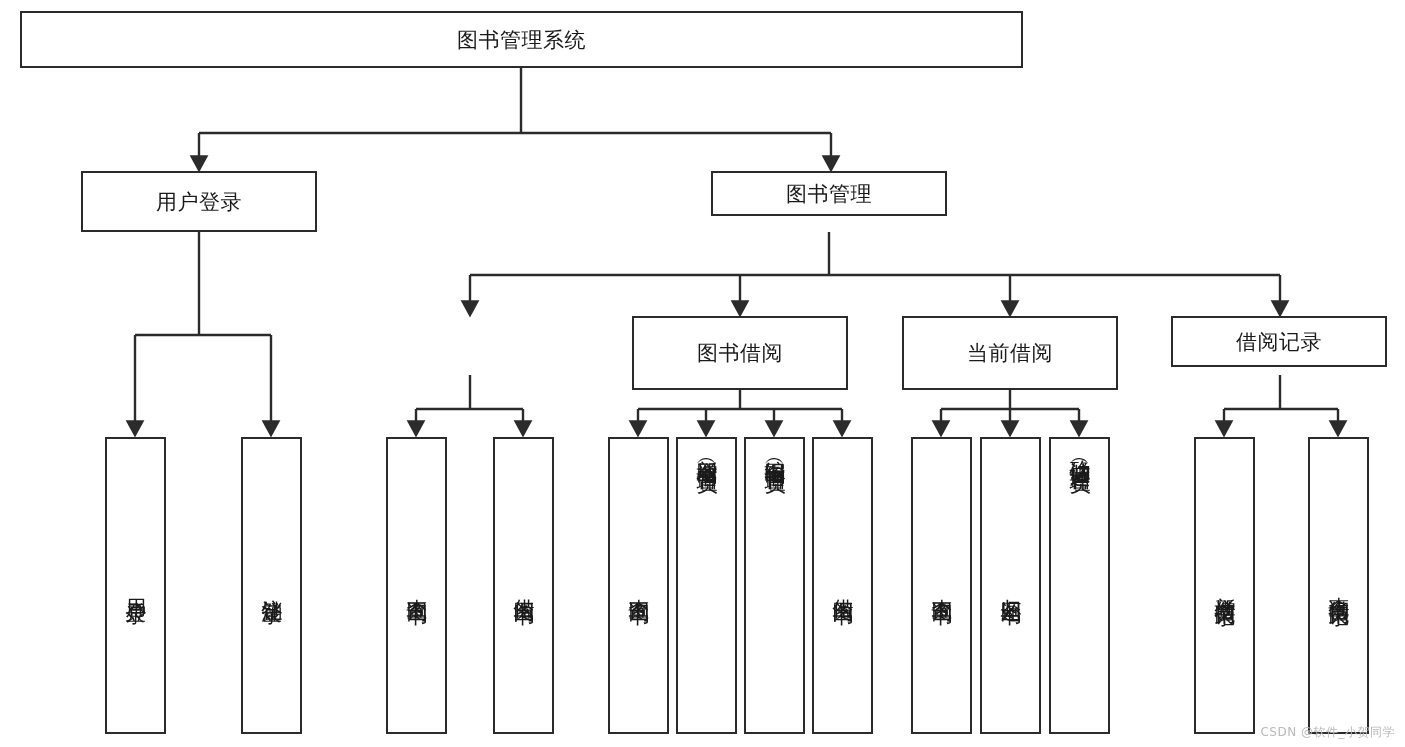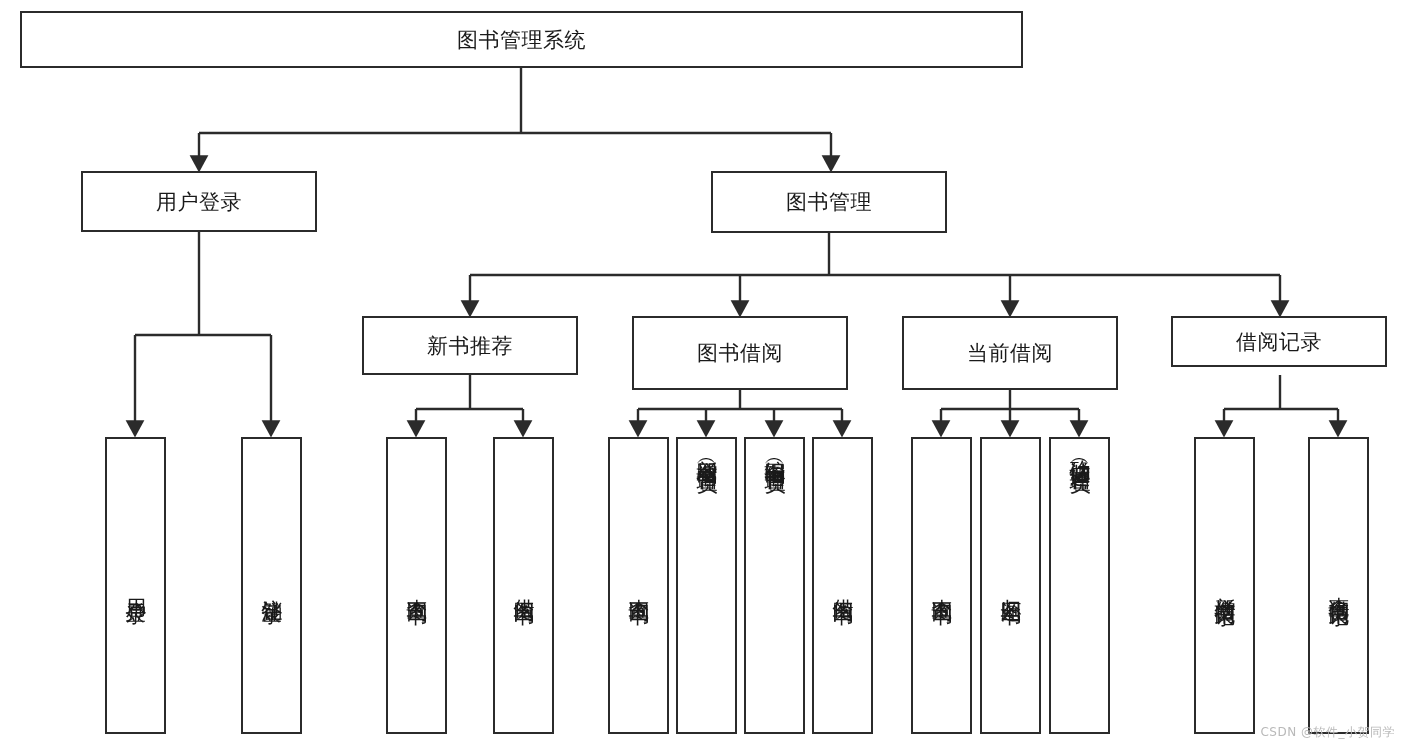--- a/index.html
+++ b/index.html
@@ -124,27 +124,24 @@
   </svg>
 
   <div class="node horizontal" style="left:20px; top:11px; width:1003px; height:57px;">
     <span class="node-label">图书管理系统</span>
   </div>
 
   <div class="node horizontal" style="left:81px; top:171px; width:236px; height:61px;">
     <span class="node-label">用户登录</span>
   </div>
 
-  <div class="node horizontal" style="left:711px; top:171px; width:236px; height:62px;">
+  <div class="node horizontal" style="left:711px; top:171px; width:236px; height:45px;">
     <span class="node-label">图书管理</span>
   </div>
 
-  <div class="node horizontal" style="left:362px; top:316px; width:216px; height:59px;">
-    <span class="node-label">新书推荐</span>
-  </div>
 
   <div class="node horizontal" style="left:632px; top:316px; width:216px; height:74px;">
     <span class="node-label">图书借阅</span>
   </div>
 
   <div class="node horizontal" style="left:902px; top:316px; width:216px; height:74px;">
     <span class="node-label">当前借阅</span>
   </div>
 
   <div class="node horizontal" style="left:1171px; top:316px; width:216px; height:51px;">

